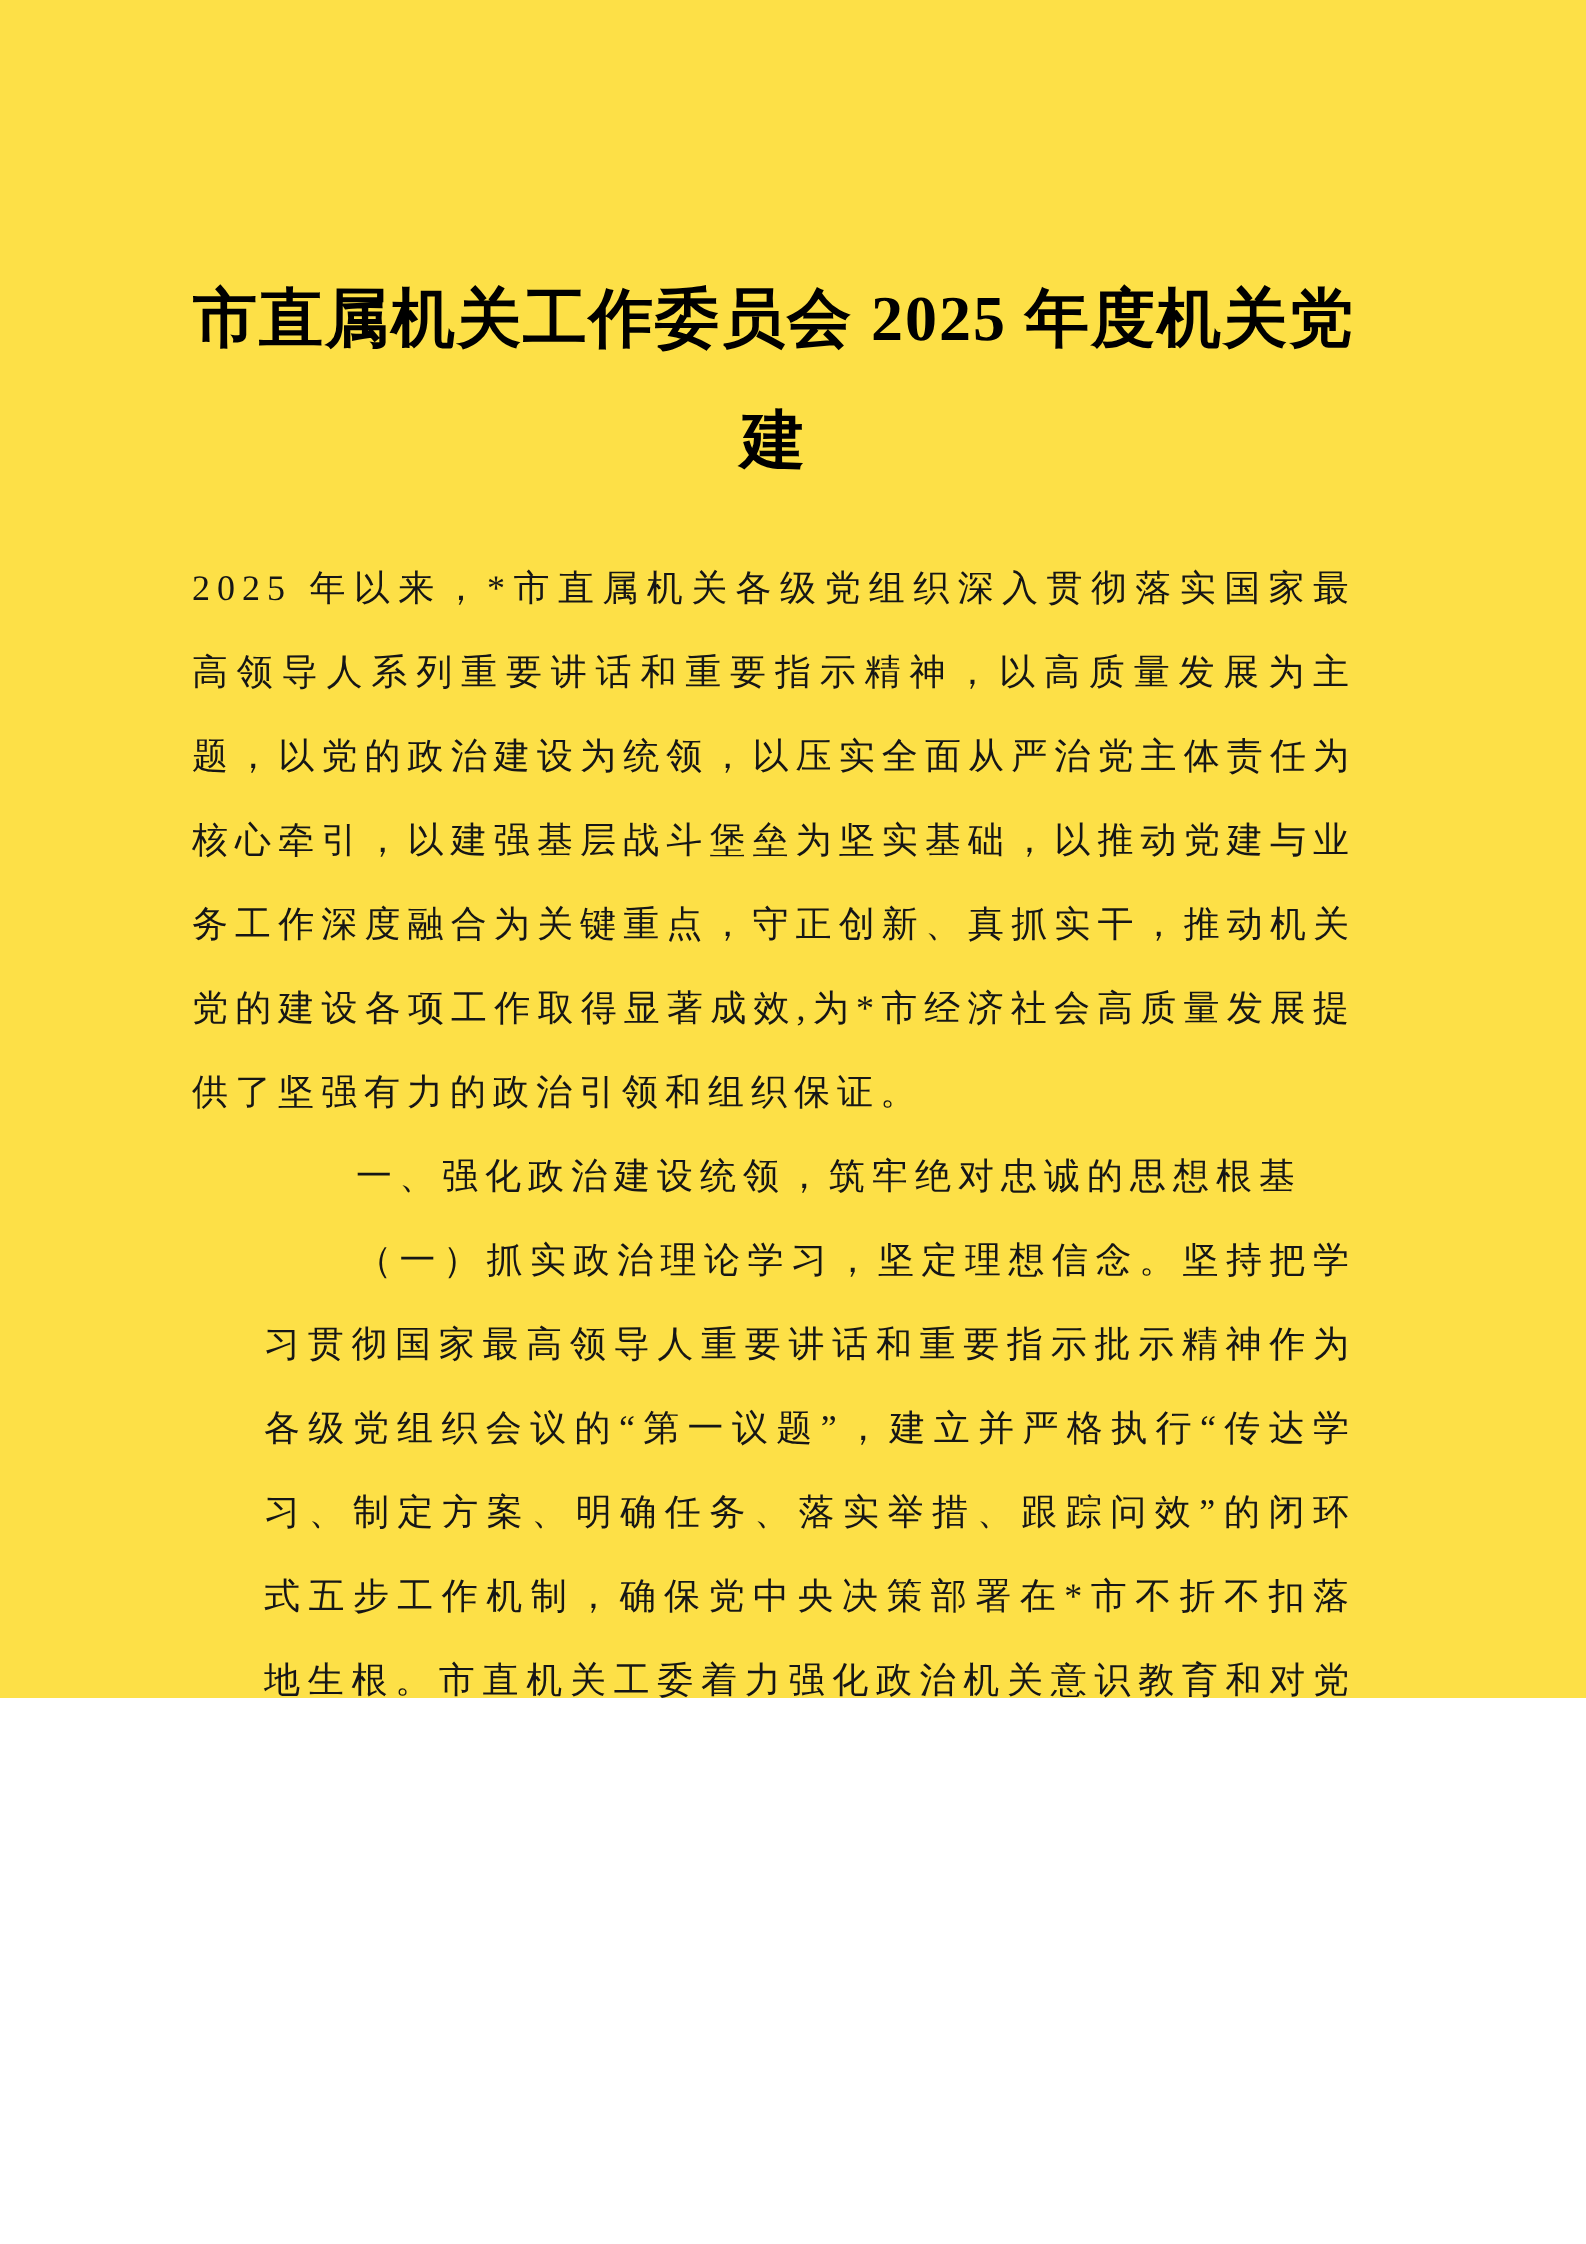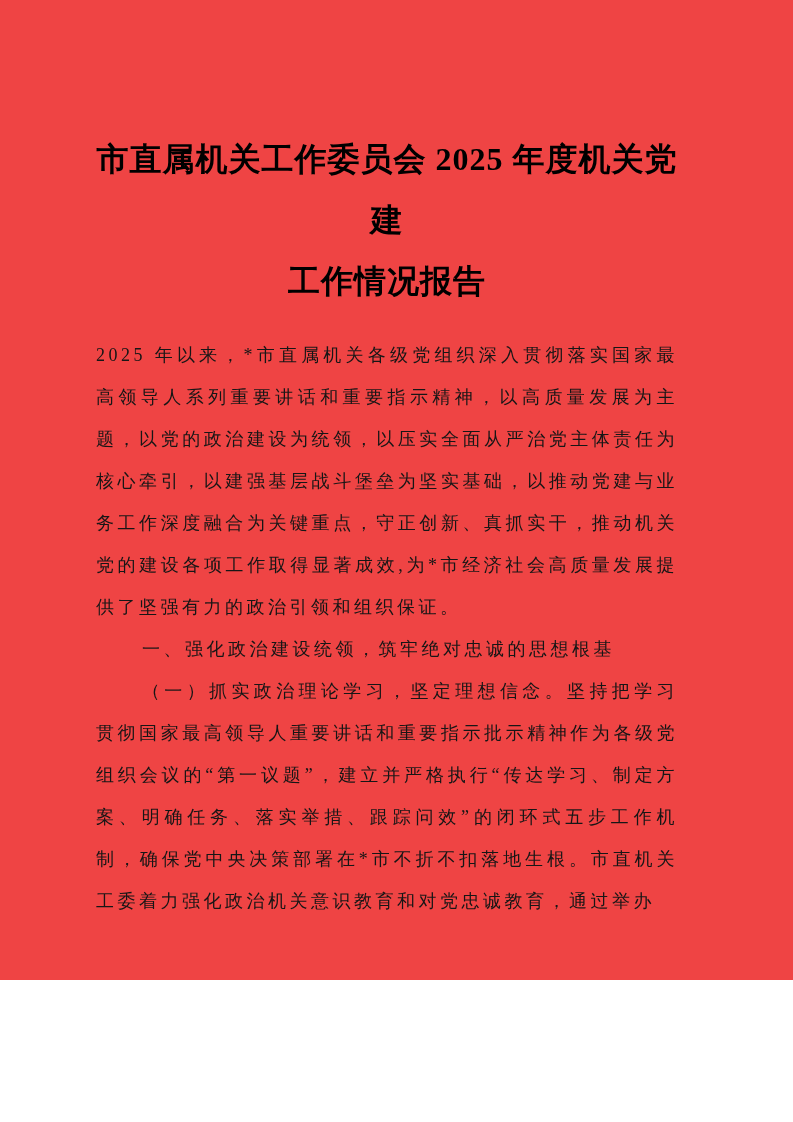--- a/index.html
+++ b/index.html
@@ -3,23 +3,23 @@
 <meta charset="utf-8">
 <style>
   html, body {
     margin: 0;
     padding: 0;
     background: #ffffff;
   }
   .doc-page {
     position: relative;
     width: 793px;
-    height: 980px;
+    height: 849px;
     margin: 0 auto;
-    background: #ef4444;
+    background: #fde047;
     overflow: hidden;
     box-sizing: border-box;
     padding: 108px 115px 0 96px;
     font-family: "Liberation Serif", "DejaVu Serif", serif;
   }
   .doc-title {
     font-size: 32px;
     font-weight: 700;
     line-height: 61px;
     text-align: center;
@@ -37,28 +37,28 @@
     font-size: 18px;
     line-height: 42px;
     letter-spacing: 3.5px;
     text-align: justify;
     text-justify: inter-ideograph;
     color: #161616;
     word-break: break-all;
   }
   p.para.indented {
     text-indent: 46px;
+    margin-left: 36px;
   }
 </style>
 </head>
 <body>
 
 <div class="doc-page">
   <h1 class="doc-title">
     <span class="title-line">市直属机关工作委员会 2025 年度机关党建</span>
-    <span class="title-line">工作情况报告</span>
   </h1>
   <div class="doc-body">
     <p class="para">2025 年以来，*市直属机关各级党组织深入贯彻落实国家最高领导人系列重要讲话和重要指示精神，以高质量发展为主题，以党的政治建设为统领，以压实全面从严治党主体责任为核心牵引，以建强基层战斗堡垒为坚实基础，以推动党建与业务工作深度融合为关键重点，守正创新、真抓实干，推动机关党的建设各项工作取得显著成效,为*市经济社会高质量发展提供了坚强有力的政治引领和组织保证。</p>
     <p class="para indented">一、强化政治建设统领，筑牢绝对忠诚的思想根基</p>
     <p class="para indented">（一）抓实政治理论学习，坚定理想信念。坚持把学习贯彻国家最高领导人重要讲话和重要指示批示精神作为各级党组织会议的“第一议题”，建立并严格执行“传达学习、制定方案、明确任务、落实举措、跟踪问效”的闭环式五步工作机制，确保党中央决策部署在*市不折不扣落地生根。市直机关工委着力强化政治机关意识教育和对党忠诚教育，通过举办</p>
   </div>
 </div>
 
 </body></html>

